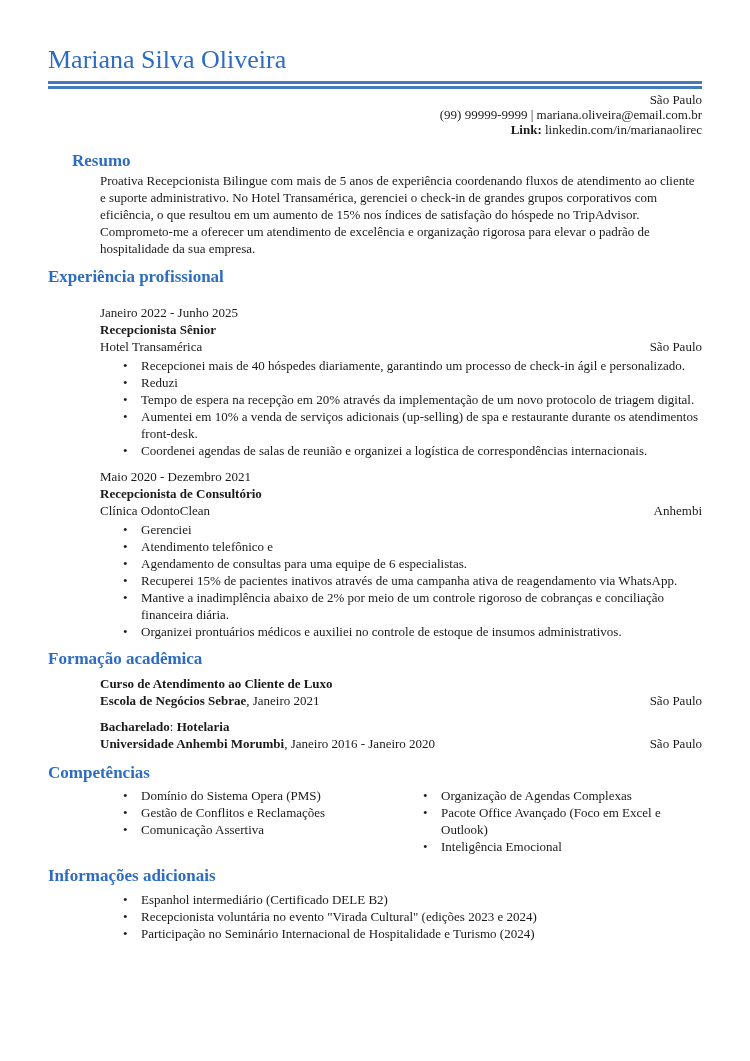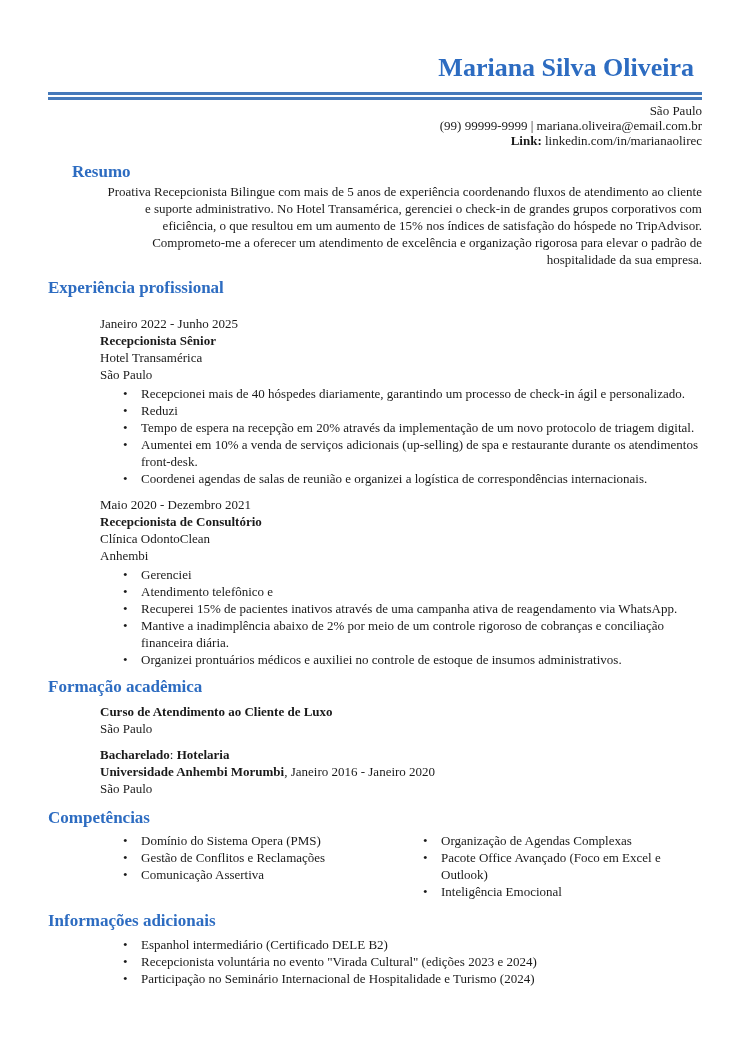--- a/index.html
+++ b/index.html
@@ -13,25 +13,25 @@
     color: var(--text, #1a1a1a);
   }
   .page {
     box-sizing: border-box;
     width: 750px; height: 1061px;
     padding: 44px 48px 0 48px;
     background: #ffffff;
   }
   
   .name {
-    margin: 8px;
+    margin: 0;
     font-size: 26px;
     line-height: 32px;
-    font-weight: bold;
-    text-align: right;
+    font-weight: normal;
+    text-align: left;
     color: var(--accent, #2d6cc1);
   }
   .double-rule {
     margin-top: 5px;
     height: 2px;
     border-top: 3px solid var(--rule, #4579ba);
     border-bottom: 3px solid var(--rule, #4579ba);
   }
   .contact {
     margin-top: 3px;
@@ -51,29 +51,28 @@
   .sec-resumo   .sec-title { margin-top: 13px; margin-left: 24px; }
   .sec-exp      .sec-title { margin-top: 9px; }
   .sec-edu      .sec-title { margin-top: 8px; }
   .sec-comp     .sec-title { margin-top: 10px; }
   .sec-extra    .sec-title { margin-top: 10px; }
   .content {
     margin-left: 52px;
     font-size: 13px;
     line-height: 17px;
   }
-  .summary { margin-top: 3px; text-align: right; }
+  .summary { margin-top: 3px; }
   
   .job { margin-top: 16px; }
   .job + .job { margin-top: 9px; }
   .row {
     display: flex;
     justify-content: space-between;
-    align-items: flex-start;
-    flex-direction: column;
+    align-items: center;
   }
   ul.bullets {
     margin: 2px 0 0 0;
     padding: 0 0 0 22px;
     list-style: none;
   }
   ul.bullets li {
     position: relative;
     padding-left: 19px;
   }
@@ -133,36 +132,40 @@
       <div class="job">
         <div>Maio 2020 - Dezembro 2021</div>
         <div class="b">Recepcionista de Consultório</div>
         <div class="row">
           <span>Clínica OdontoClean</span>
           <span>Anhembi</span>
         </div>
         <ul class="bullets">
           <li>Gerenciei</li>
           <li>Atendimento telefônico e</li>
+          <li>Agendamento de consultas para uma equipe de 6 especialistas.</li>
           <li>Recuperei 15% de pacientes inativos através de uma campanha ativa de reagendamento via WhatsApp.</li>
           <li>Mantive a inadimplência abaixo de 2% por meio de um controle rigoroso de cobranças e conciliação financeira diária.</li>
           <li>Organizei prontuários médicos e auxiliei no controle de estoque de insumos administrativos.</li>
         </ul>
       </div>
 
     </div>
   </section>
 
   <section class="sec-edu">
     <h2 class="sec-title">Formação acadêmica</h2>
     <div class="content">
 
       <div class="edu">
         <div class="b">Curso de Atendimento ao Cliente de Luxo</div>
         <div class="row">
+          <span>
+            <span class="b">Escola de Negócios Sebrae</span><span>, Janeiro 2021</span>
+          </span>
           <span>São Paulo</span>
         </div>
       </div>
 
       <div class="edu">
         <div>
           <span class="b">Bacharelado</span><span>: </span><span class="b">Hotelaria</span>
         </div>
         <div class="row">
           <span>

